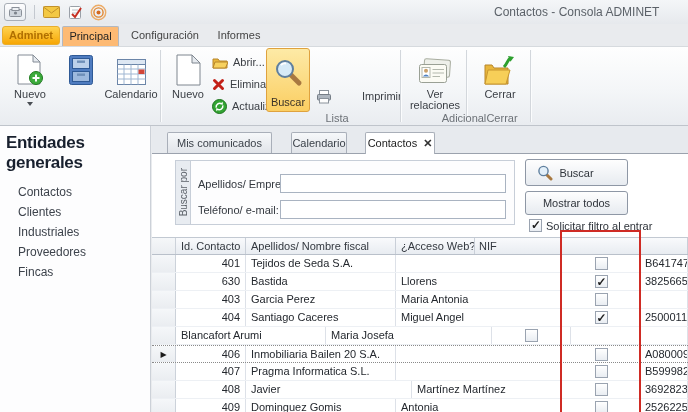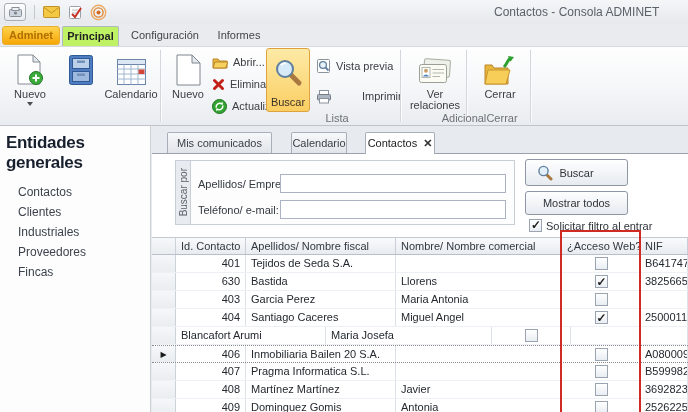--- a/index.html
+++ b/index.html
@@ -14,21 +14,21 @@
     background:linear-gradient(#fdfdfe,#e9edf1); display:flex; align-items:center; justify-content:center; }
   .qat-sep { width:1px; height:14px; background:#c3c8cf; }
   .win-title { position:absolute; left:494px; top:5px; color:#5c6269; font-size:12px; white-space:nowrap; }
 
   
   .tabrow { position:absolute; top:24px; left:0; width:688px; height:22px; }
   .apptab { position:absolute; left:2px; top:2px; width:58px; height:19px;
     background:linear-gradient(#ffd24f,#f7a705); border:1px solid #e8ae2e; border-radius:3px;
     color:#b06f00; font-weight:bold; text-align:center; line-height:17px; font-size:11px; }
   .rtab { position:absolute; top:2px; height:20px; text-align:center; line-height:19px; color:#444; font-size:11px; }
-  .rtab.active { background:#bef264; border:1px solid #b2b8c1; border-bottom:none; border-radius:2px 2px 0 0; color:#222;font-weight:bold; }
+  .rtab.active { background:#fdba74; border:1px solid #b2b8c1; border-bottom:none; border-radius:2px 2px 0 0; color:#222; }
 
   
   .ribbon { position:absolute; top:46px; left:0; width:688px; height:80px;
     background:linear-gradient(180deg,#fefefe 0%, #f4f6f8 55%, #e9ecf0 100%);
     border-top:1px solid #d6dade; border-bottom:1px solid #bfc4cb; }
   .bigbtn { position:absolute; top:3px; display:flex; flex-direction:column; align-items:center;
     text-align:center; color:#3a3e44; line-height:11px; cursor:pointer; }
   .bigbtn .ic { height:36px; display:flex; align-items:flex-end; justify-content:center; margin-bottom:3px; }
   .smallbtn { position:absolute; display:flex; align-items:center; gap:5px; color:#3a3e44; cursor:pointer; height:18px; }
   .rsep { position:absolute; top:3px; height:72px; width:2px;
@@ -224,30 +224,20 @@
     <span style="flex:1;display:flex;align-items:center;">
       <svg width="30" height="30" viewBox="0 0 30 30">
           <line x1="18" y1="17" x2="26" y2="25" stroke="#a87840" stroke-width="5" stroke-linecap="round"></line>
           <circle cx="12" cy="11" r="8" fill="#d6eaf7" stroke="#5f7f9e" stroke-width="2"></circle>
           <path d="M8 7 a5.5 5.5 0 0 1 5 -1.5" fill="none" stroke="#fff" stroke-width="1.8"></path>
         </svg>
     </span>
     <span>Buscar</span>
   </div>
 
-  <div class="smallbtn" style="left:316px;top:10px;">
-    <span>
-      <svg width="15" height="16" viewBox="0 0 15 16">
-          <rect x="1.5" y="1.5" width="12" height="13" rx="1" fill="#fff" stroke="#8a929b"></rect>
-          <circle cx="7" cy="7" r="3.4" fill="#e9f2fa" stroke="#5f7f9e" stroke-width="1.3"></circle>
-          <line x1="9.5" y1="9.5" x2="12.5" y2="12.5" stroke="#5f7f9e" stroke-width="1.8"></line>
-        </svg>
-    </span>
-    <span>Vista previa</span>
-  </div>
   <div class="smallbtn" style="left:316px;top:40px;gap:30px;">
     <span>
       <svg width="16" height="15" viewBox="0 0 16 15">
           <rect x="3.5" y="1.5" width="9" height="4" fill="#fff" stroke="#8a929b"></rect>
           <rect x="1.5" y="5.5" width="13" height="5.5" rx="1" fill="#aeb6bf" stroke="#757d86"></rect>
           <rect x="3.5" y="9.5" width="9" height="4.5" fill="#fdfdfd" stroke="#8a929b"></rect>
         </svg>
     </span>
     <span>Imprimir</span>
   </div>
@@ -334,21 +324,20 @@
     <div class="cbrow">
       <span class="cb checked"></span>
       <span>Solicitar filtro al entrar</span>
     </div>
 
     <div class="grid">
       <div class="ghead">
         <div class="hcell c-sel"></div>
         <div class="hcell c-id" style="text-align:left;">Id. Contacto</div>
         <div class="hcell c-fiscal">Apellidos/ Nombre fiscal</div>
-        <div class="hcell c-com">Nombre/ Nombre comercial</div>
         <div class="hcell c-web" style="display:block;">¿Acceso Web?</div>
         <div class="hcell c-nif">NIF</div>
       </div>
       <div class="grows">
           <div class="grow">
             <div class="gcell c-sel"></div>
             <div class="gcell c-id">401</div>
             <div class="gcell c-fiscal">Tejidos de Seda S.A.</div>
             <div class="gcell c-com"></div>
             <div class="gcell c-web">
@@ -411,22 +400,22 @@
             <div class="gcell c-fiscal">Pragma Informatica S.L.</div>
             <div class="gcell c-com"></div>
             <div class="gcell c-web">
               <span class="cb"></span>
             </div>
             <div class="gcell c-nif">B59998201</div>
           </div>
           <div class="grow">
             <div class="gcell c-sel"></div>
             <div class="gcell c-id">408</div>
+            <div class="gcell c-com">Javier</div>
             <div class="gcell c-fiscal">Martínez Martínez</div>
-            <div class="gcell c-com">Javier</div>
             <div class="gcell c-web">
               <span class="cb"></span>
             </div>
             <div class="gcell c-nif">36928230M</div>
           </div>
           <div class="grow">
             <div class="gcell c-sel"></div>
             <div class="gcell c-id">409</div>
             <div class="gcell c-fiscal">Dominguez Gomis</div>
             <div class="gcell c-com">Antonia</div>

